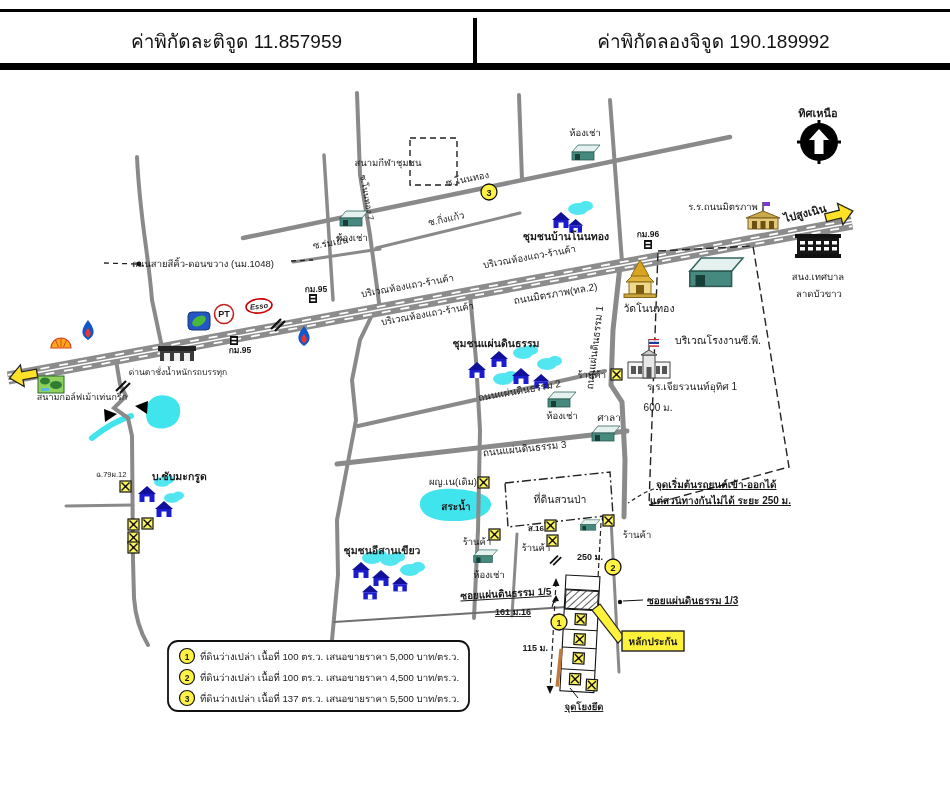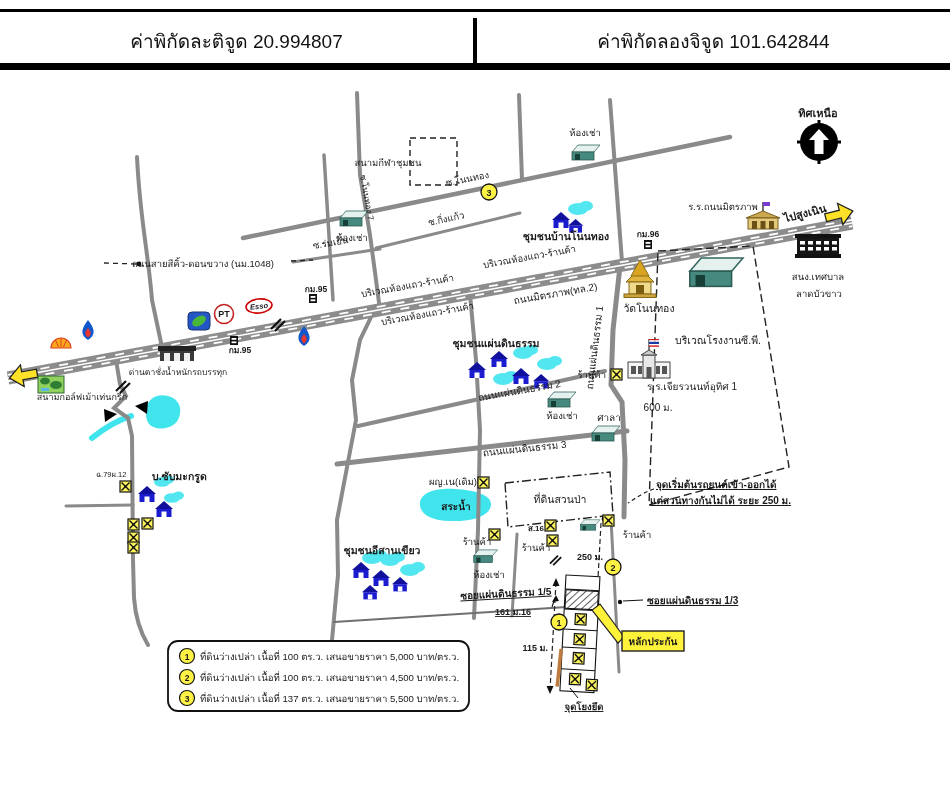--- a/index.html
+++ b/index.html
@@ -16,23 +16,23 @@
   .b{font-weight:bold;}
   .u{text-decoration:underline;}
 </style>
 </head>
 <body>
 
 <div class="stage">
 
   <div class="topbar"></div>
   <div class="coordbar">
-    <div class="coord">ค่าพิกัดละติจูด 20.994807</div>
+    <div class="coord">ค่าพิกัดละติจูด 11.857959</div>
     <div class="vdiv"></div>
-    <div class="coord">ค่าพิกัดลองจิจูด 101.642844</div>
+    <div class="coord">ค่าพิกัดลองจิจูด 190.189992</div>
   </div>
   <div class="header-rule"></div>
 
   <svg viewBox="0 0 950 807" width="950" height="807">
     <defs>
       <g id="ic-house">
         <polygon points="0,8 9,0 18,8" fill="#10109c"></polygon>
         <rect x="1.5" y="8" width="15" height="8" fill="#1c1ccf"></rect>
         <rect x="6.5" y="10.5" width="5" height="5.5" fill="#fff"></rect>
       </g>

